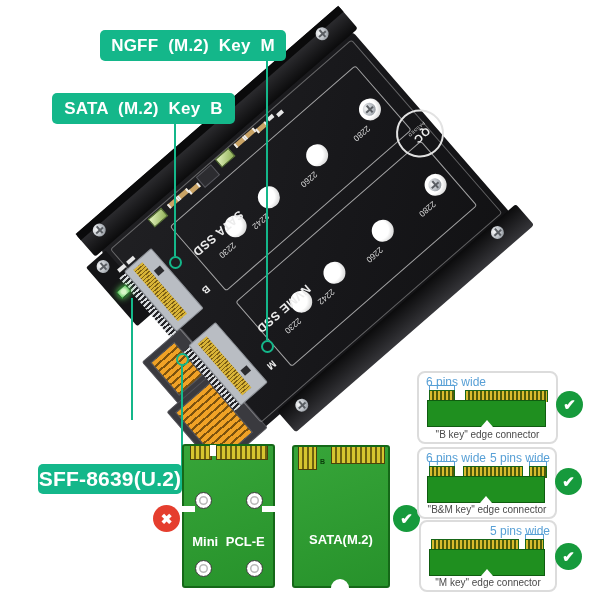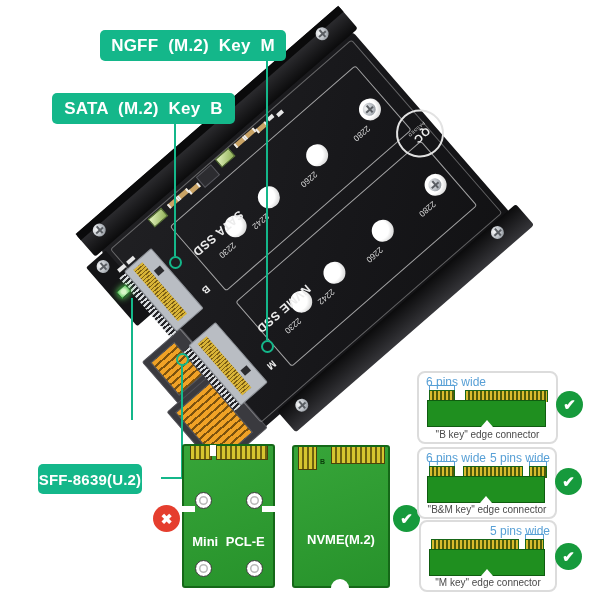--- a/index.html
+++ b/index.html
@@ -169,21 +169,21 @@
   <div class="ring" style="left:261px;top:340px;"></div>
   <div class="cline" style="left:174px;top:124px;width:2px;height:132px;"></div>
   <div class="ring" style="left:169px;top:256px;"></div>
   <div class="cline" style="left:131px;top:298px;width:2px;height:122px;"></div>
   <div class="ring" style="left:176px;top:353px;"></div>
   <div class="cline" style="left:181px;top:365px;width:2px;height:114px;"></div>
   <div class="cline" style="left:161px;top:477px;width:22px;height:2px;"></div>
 
   <div class="callout" style="left:100px;top:30px;width:186px;height:31px;font-size:17px;">NGFF (M.2) Key M</div>
   <div class="callout" style="left:52px;top:93px;width:183px;height:31px;font-size:17px;">SATA (M.2) Key B</div>
-  <div class="callout" style="left:38px;top:464px;width:104px;height:30px;font-size:15px;word-spacing:2px;">SFF-8639(U.2)</div>
+  <div class="callout" style="left:38px;top:464px;width:144px;height:30px;font-size:21px;word-spacing:2px;">SFF-8639(U.2)</div>
 
   <div class="cross" style="left:153px;top:505px;">✖</div>
 
   <div class="card" style="left:182px;top:444px;width:89px;height:140px;">
     <div class="edgepins" style="left:6px;width:20px;height:13px;"></div>
     <div class="cnotch" style="left:26px;top:-1px;width:6px;height:11px;"></div>
     <div class="edgepins" style="left:32px;width:50px;height:13px;"></div>
     <div class="cnotch" style="left:-2px;top:60px;width:13px;height:6px;"></div>
     <div class="cnotch" style="right:-2px;top:60px;width:13px;height:6px;"></div>
     <div class="hole" style="left:11px;top:46px;"></div>
@@ -191,21 +191,21 @@
     <div class="hole" style="left:11px;top:114px;"></div>
     <div class="hole" style="left:62px;top:114px;"></div>
     <div class="cardlabel" style="top:88px;">Mini PCL-E</div>
   </div>
 
   <div class="card" style="left:292px;top:445px;width:94px;height:139px;">
     <div class="edgepins" style="left:4px;width:17px;height:22px;"></div>
     <div class="keymark" style="left:21px;top:11px;width:15px;">B</div>
     <div class="edgepins" style="left:37px;width:52px;height:16px;"></div>
     <div class="cnotch" style="left:37px;bottom:-2px;width:18px;height:9px;border-radius:9px 9px 0 0;"></div>
-    <div class="cardlabel" style="top:85px;word-spacing:1px;">NVME(M.2)</div>
+    <div class="cardlabel" style="top:85px;word-spacing:1px;">SATA(M.2)</div>
   </div>
 
   <div class="check" style="left:393px;top:505px;">✔</div>
 
   <div class="panel" style="left:417px;top:371px;width:137px;height:69px;">
     <div class="p-ann" style="left:7px;top:2px;">6 pins wide</div>
     <div class="p-bracket" style="left:10px;top:12px;width:24px;"></div>
     <div class="p-pins" style="left:10px;width:24px;"></div>
     <div class="p-pins" style="left:46px;width:81px;"></div>
     <div class="p-body" style="width:117px;height:25px;">

